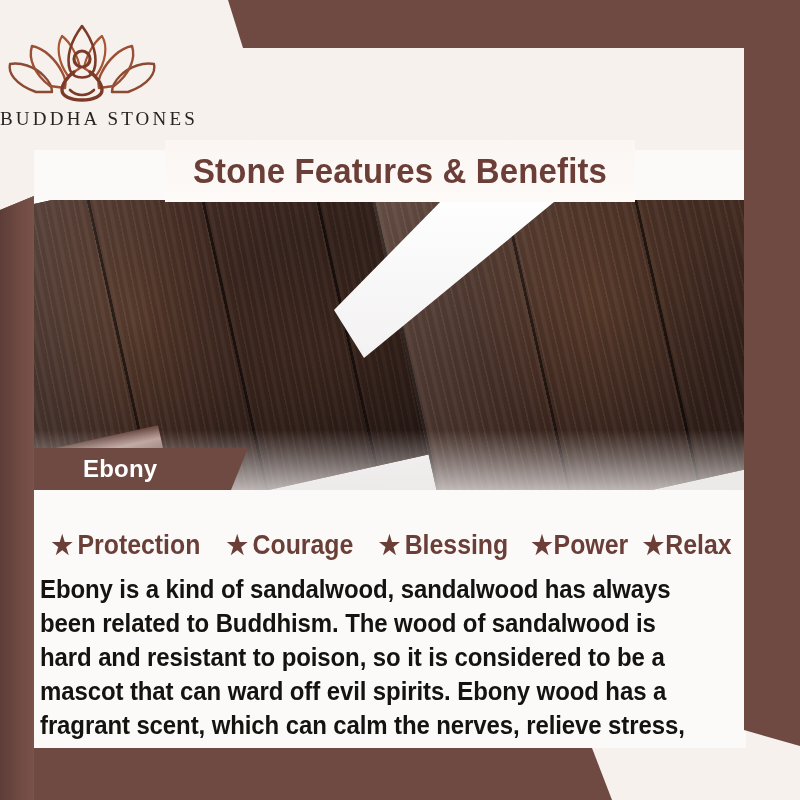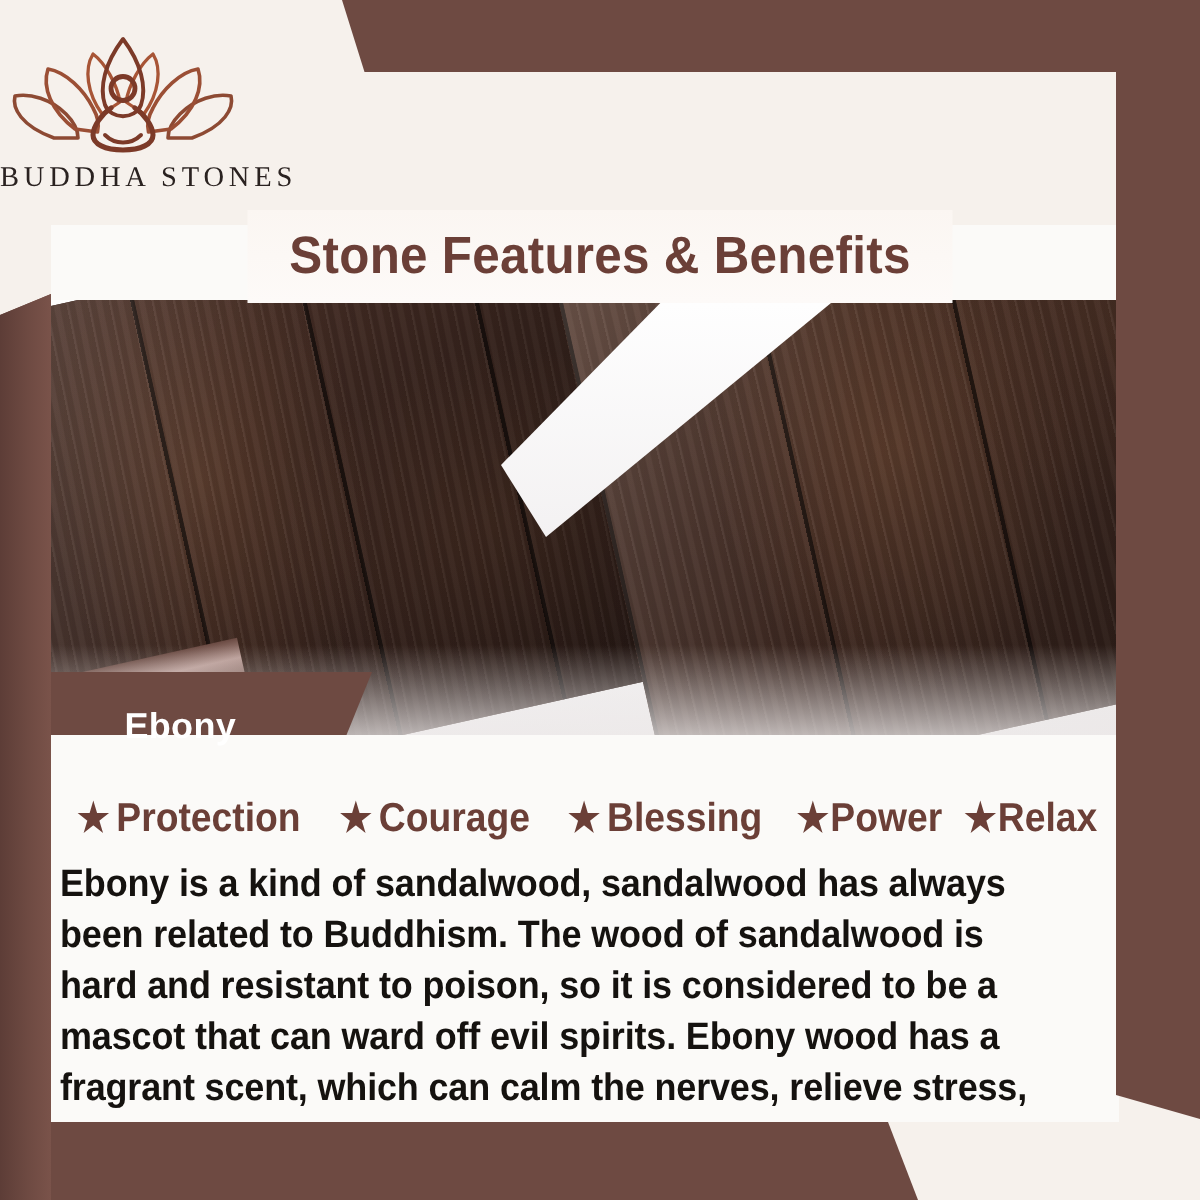--- a/index.html
+++ b/index.html
@@ -178,21 +178,21 @@
   }
 
   
   .ebony-banner{
     position:absolute;left:34px;top:448px;width:214px;height:42px;
     background:#6e4a42;
     clip-path:polygon(0 0, 214px 0, 197px 42px, 0 42px);
     z-index:5;
   }
   .ebony-label{
-    position:absolute;left:34px;top:464px;width:214px;height:42px;
+    position:absolute;left:34px;top:448px;width:214px;height:42px;
     display:flex;align-items:center;
     padding-left:49px;box-sizing:border-box;
     font-size:24px;font-weight:bold;color:#ffffff;
     letter-spacing:0.2px;
     z-index:6;
   }
 
   
   .content{
     position:absolute;left:34px;top:490px;width:712px;height:258px;

